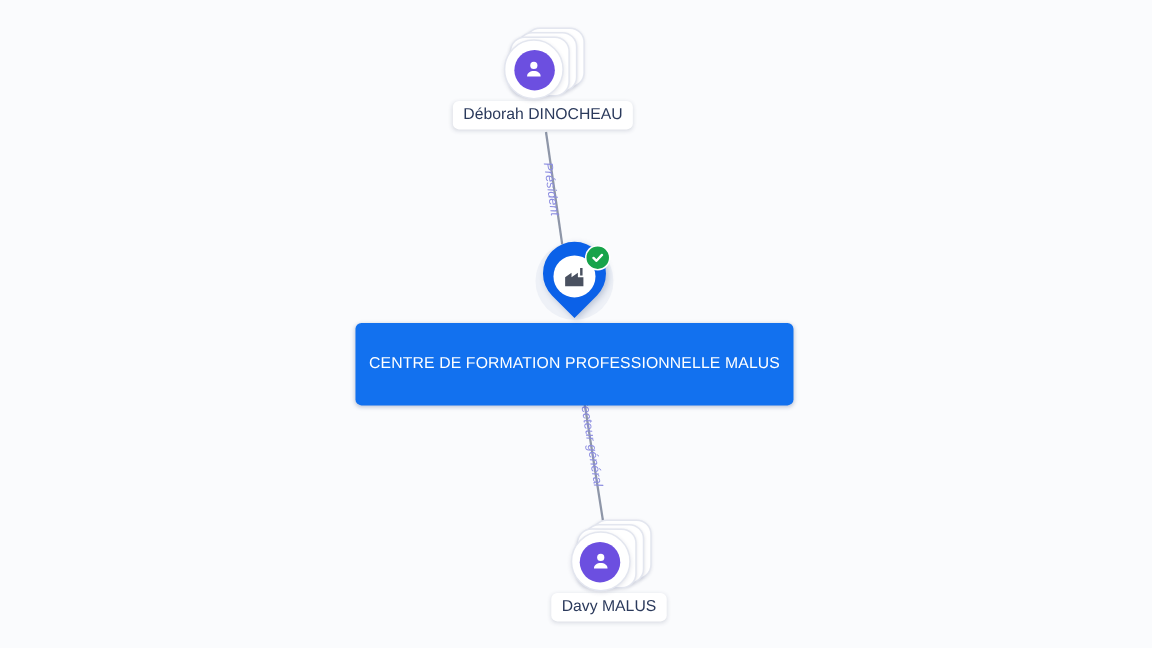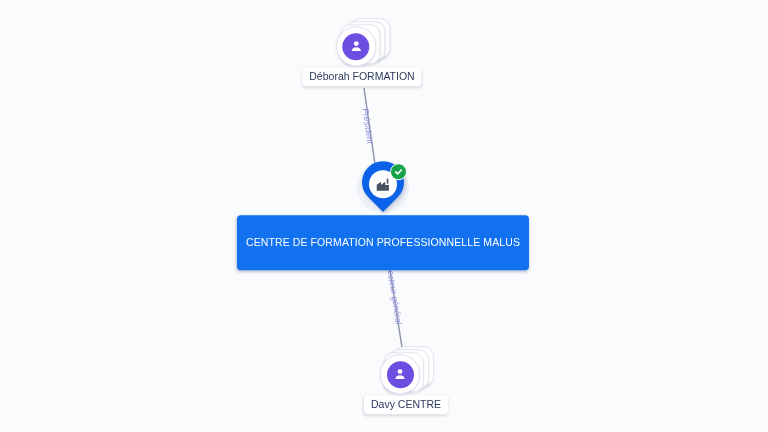--- a/index.html
+++ b/index.html
@@ -206,21 +206,21 @@
       <div class="stack-card c1"></div>
       <div class="stack-front">
         <div class="avatar-circle">
           <svg width="16" height="16" viewBox="0 0 24 24" fill="#ffffff">
             <circle cx="12" cy="8" r="3.6"></circle>
             <path d="M5.2 19.2c0-3.8 3.1-5.6 6.8-5.6s6.8 1.8 6.8 5.6z"></path>
           </svg>
         </div>
       </div>
     </div>
-    <div class="person-label">Déborah FORMATION</div>
+    <div class="person-label">Déborah DINOCHEAU</div>
   </div>
 
   <div class="node" id="node-company" style="left: 383px; top: 215px;">
     <div class="pin-wrap">
       <div class="pin-halo"></div>
       <div class="pin-positioner"></div>
       <div class="pin-inner">
         <svg width="17" height="17" viewBox="0 0 24 24" fill="#4a5160">
           <path d="M2.5 20.5V12l6-4.2V12l6-4.2v4.4h5.2v8.3z"></path>
           <rect x="16.6" y="3.4" width="2.3" height="7.1"></rect>
@@ -242,16 +242,16 @@
       <div class="stack-card c1"></div>
       <div class="stack-front">
         <div class="avatar-circle">
           <svg width="16" height="16" viewBox="0 0 24 24" fill="#ffffff">
             <circle cx="12" cy="8" r="3.6"></circle>
             <path d="M5.2 19.2c0-3.8 3.1-5.6 6.8-5.6s6.8 1.8 6.8 5.6z"></path>
           </svg>
         </div>
       </div>
     </div>
-    <div class="person-label">Davy CENTRE</div>
+    <div class="person-label">Davy MALUS</div>
   </div>
 
 </div>
 
 </body></html>

